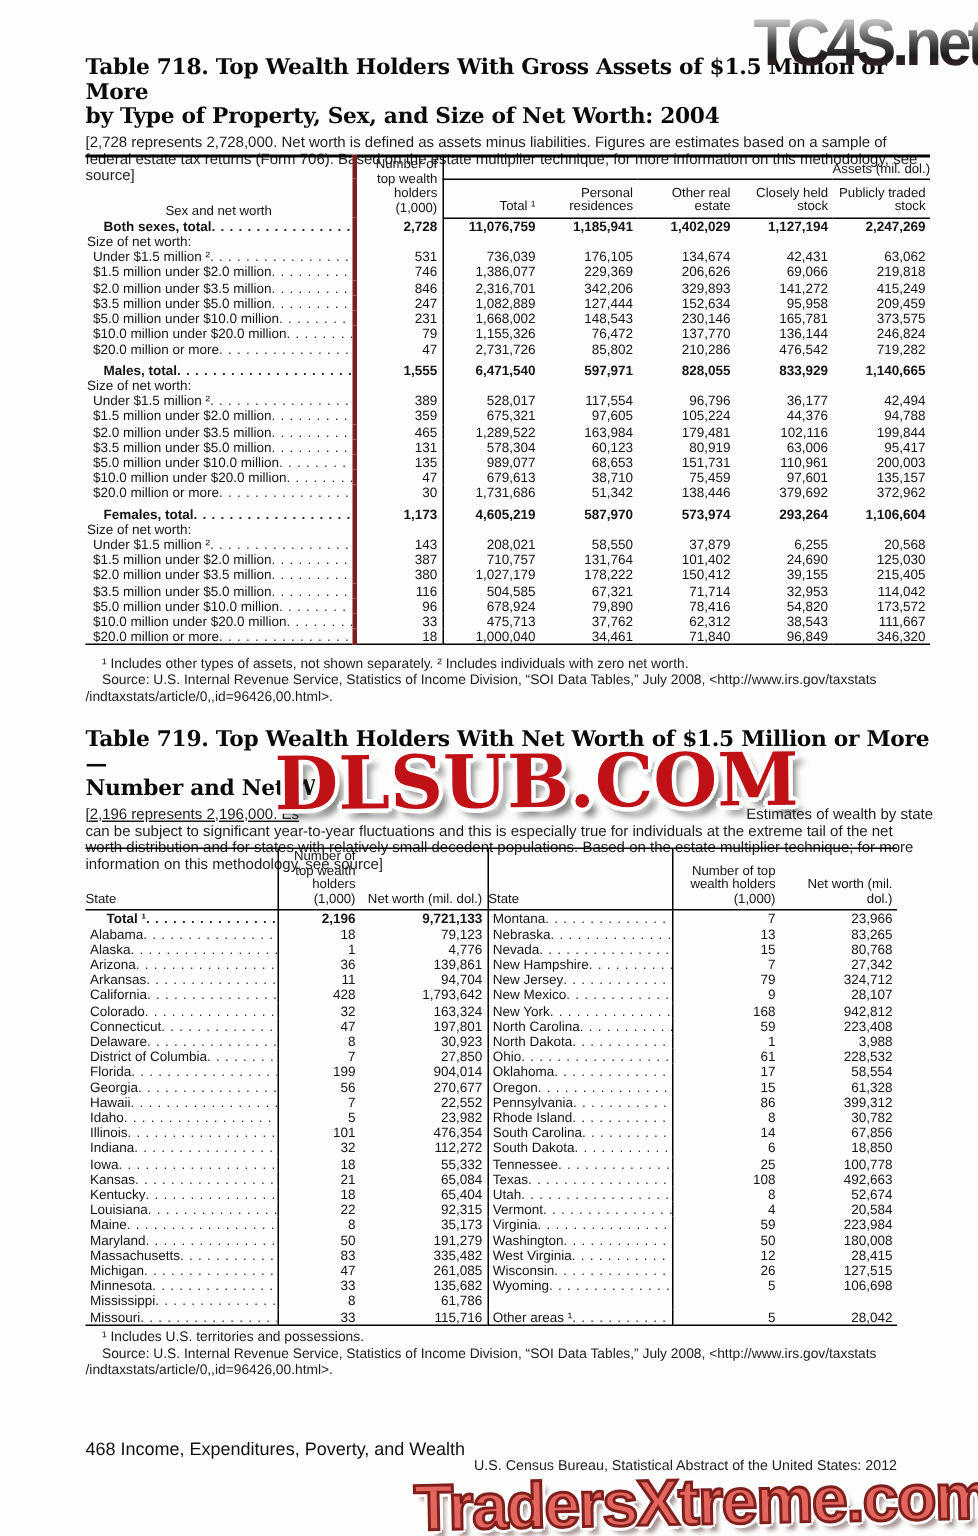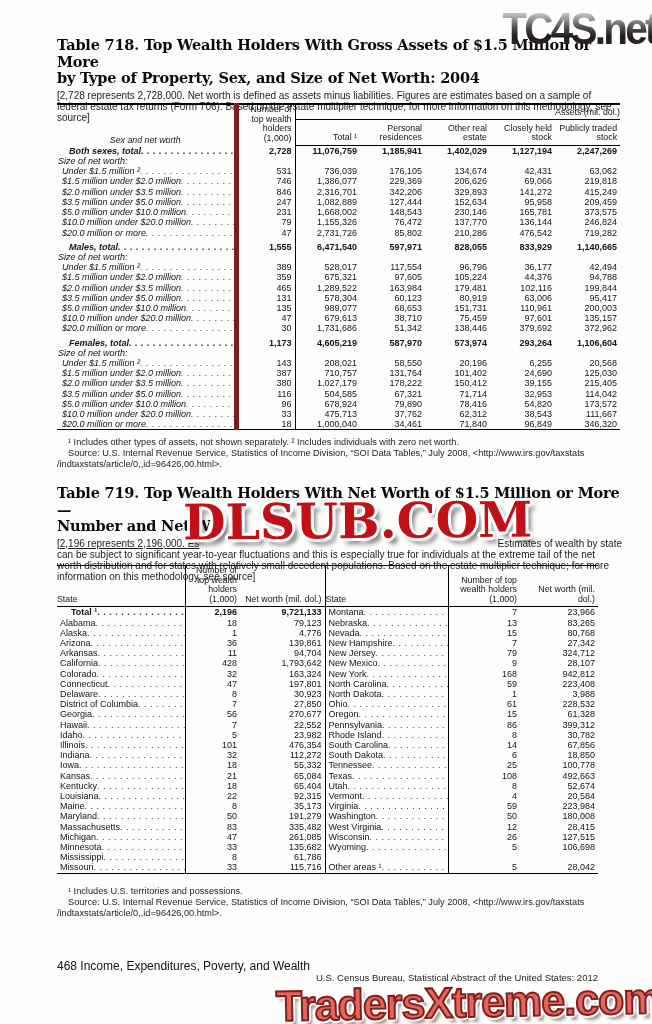--- a/index.html
+++ b/index.html
@@ -27,21 +27,21 @@
   .bold{font-weight:bold;}
   .lblcell{display:flex;align-items:flex-end;}
   .lbl{flex:0 0 auto;}
   .dots{flex:1 1 auto;overflow:hidden;white-space:nowrap;color:#2a2a2a;}
   .dots::after{content:" . . . . . . . . . . . . . . . . . . . . . . . . . . . . . . . . . . . . . . . . . . . . . .";letter-spacing:0.5px;}
 
   
   #t718{width:563px;border-top:2px solid #000;border-bottom:1.5px solid #000;}
   #t718 thead th{vertical-align:bottom;font-size:8.8px;line-height:9.6px;}
   #t718 thead tr.sub th{border-bottom:1.6px solid #000;padding-bottom:2px;}
-  #t718 .v1{border-right:5px solid #7f1d1d;font-style:italic;}
+  #t718 .v1{border-right:3px solid #7f1d1d;}
   #t718 .v2{border-right:1px solid #000;}
   #t718 th.assets-group{border-bottom:1px solid #000;text-align:right;padding:1px 0 1px 0;}
   #t718 th.rt{text-align:right;padding-right:3px;white-space:normal;}
   #t718 th.ctr{text-align:center;white-space:normal;}
   #t718 td{height:10.2px;}
   #t718 tr.gap td{height:4px;}
   #t718 .sizehdr{padding-left:1px;}
   #t718 .rowlbl{padding-left:5px;}
   #t718 .totlbl{padding-left:12px;font-weight:bold;}
 
@@ -431,21 +431,21 @@
       <tr>
         <td class="v1 rowlbl">
           <div class="lblcell">
             <span class="lbl">Under $1.5 million ²</span>
             <span class="dots"></span>
           </div>
         </td>
         <td class="num v2">143</td>
         <td class="num">208,021</td>
         <td class="num">58,550</td>
-        <td class="num">20,196</td>
+        <td class="num">37,879</td>
         <td class="num">6,255</td>
         <td class="num">20,568</td>
       </tr>
       <tr>
         <td class="v1 rowlbl">
           <div class="lblcell">
             <span class="lbl">$1.5 million under $2.0 million</span>
             <span class="dots"></span>
           </div>
         </td>
@@ -747,20 +747,38 @@
             <span class="lbl">Ohio</span>
             <span class="dots"></span>
           </div>
         </td>
         <td class="num">61</td>
         <td class="num">228,532</td>
       </tr>
       <tr>
         <td class="v statelbl">
           <div class="lblcell">
+            <span class="lbl">Florida</span>
+            <span class="dots"></span>
+          </div>
+        </td>
+        <td class="num">199</td>
+        <td class="num v">904,014</td>
+        <td class="v statelbl">
+          <div class="lblcell">
+            <span class="lbl">Oklahoma</span>
+            <span class="dots"></span>
+          </div>
+        </td>
+        <td class="num">17</td>
+        <td class="num">58,554</td>
+      </tr>
+      <tr>
+        <td class="v statelbl">
+          <div class="lblcell">
             <span class="lbl">Georgia</span>
             <span class="dots"></span>
           </div>
         </td>
         <td class="num">56</td>
         <td class="num v">270,677</td>
         <td class="v statelbl">
           <div class="lblcell">
             <span class="lbl">Oregon</span>
             <span class="dots"></span>

